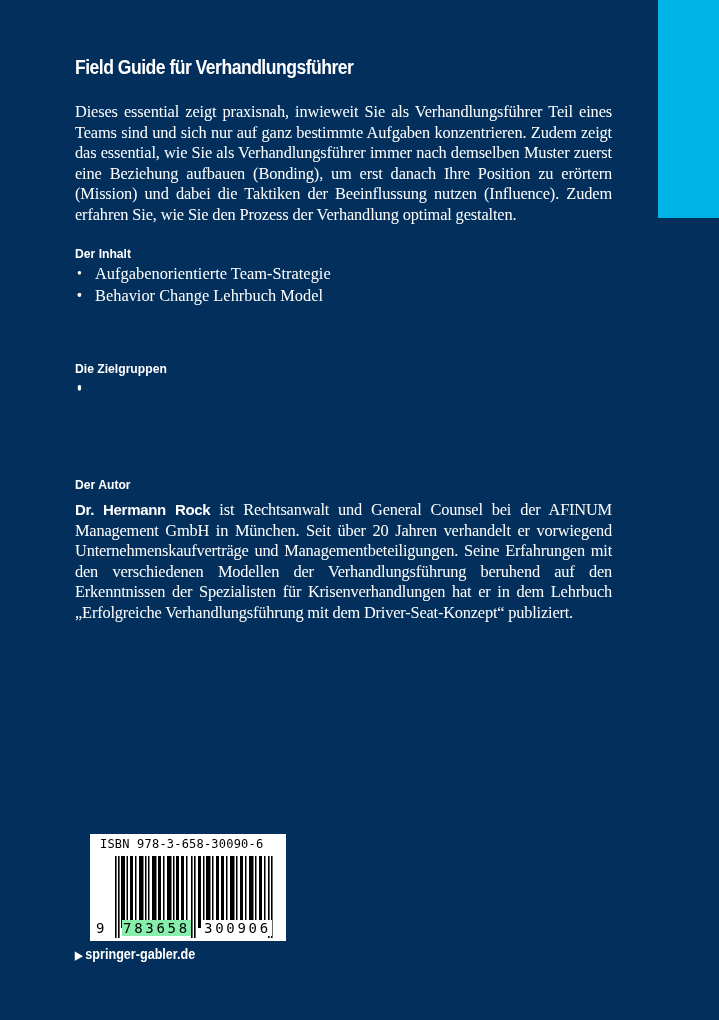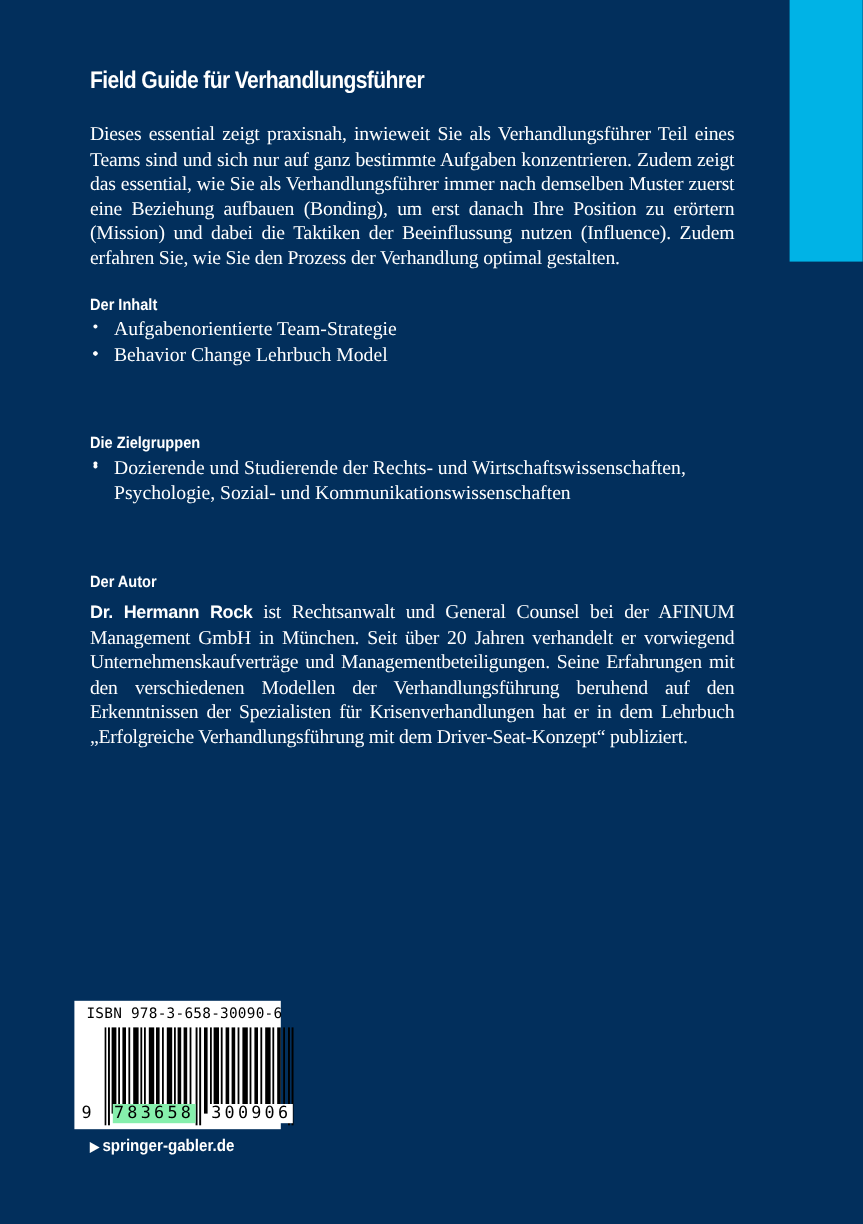--- a/index.html
+++ b/index.html
@@ -55,21 +55,21 @@
   .author {
     position: absolute; top: 500px; left: 0; width: 537px;
     text-align: justify; text-align-last: left;
     letter-spacing: -0.2px;
   }
   .author .name {
     font-family: "Liberation Sans", sans-serif;
     font-weight: bold; font-size: 15px; letter-spacing: -0.3px;
   }
   .isbn-box {
-    position: absolute; left: 62px; top: 834px; width: 172px; height: 107px;
+    position: absolute; left: 90px; top: 834px; width: 196px; height: 107px;
     background: #ffffff; color: #000;
   }
   .isbn-text {
     position: absolute; left: 10px; top: 3px;
     font-family: "DejaVu Sans Mono", monospace; font-size: 12px; letter-spacing: 0.2px;
     white-space: nowrap;
   }
   .barcode {
     position: absolute; left: 25px; top: 22px; width: 160px; height: 82px;
   }
@@ -103,21 +103,21 @@
   <ul class="list serif" style="top:263px;">
     <li><span class="bullet">•</span><span>Aufgabenorientierte Team-Strategie</span></li>
     <li><span class="bullet">•</span></li>
     <li><span class="bullet">•</span></li>
     <li><span class="bullet">•</span><span>Behavior Change Lehrbuch Model</span></li>
   </ul>
 
   <div class="heading" style="top:361px;">Die Zielgruppen</div>
   <ul class="list serif tight" style="top:378px; width:470px;">
     <li><span class="bullet">•</span></li>
-    <li style="width:540px;"><span class="bullet">•</span><span>Dozierende und Studierende der Rechts- und Wirtschaftswissenschaften, Psychologie, Sozial- und Kommunikationswissenschaften</span></li>
+    <li style="width:540px;"><span class="bullet">•</span></li>
   </ul>
 
   <div class="heading" style="top:477px;">Der Autor</div>
   <div class="author serif"><span class="name">Dr. Hermann Rock</span><span> ist Rechtsanwalt und General Counsel bei der AFINUM Management GmbH in München. Seit über 20 Jahren verhandelt er vorwiegend Unternehmenskaufverträge und Managementbeteiligungen. Seine Erfahrungen mit den verschiedenen Modellen der Verhandlungsführung beruhend auf den Erkenntnissen der Spezialisten für Krisenverhandlungen hat er in dem Lehrbuch „Erfolgreiche Verhandlungsführung mit dem Driver-Seat-Konzept“ publiziert.</span></div>
 </div>
 
 <div class="isbn-box">
   <div class="isbn-text">ISBN 978-3-658-30090-6</div>
   <svg class="barcode" viewBox="0 0 160 82" preserveAspectRatio="none">
     <g fill="#000">

